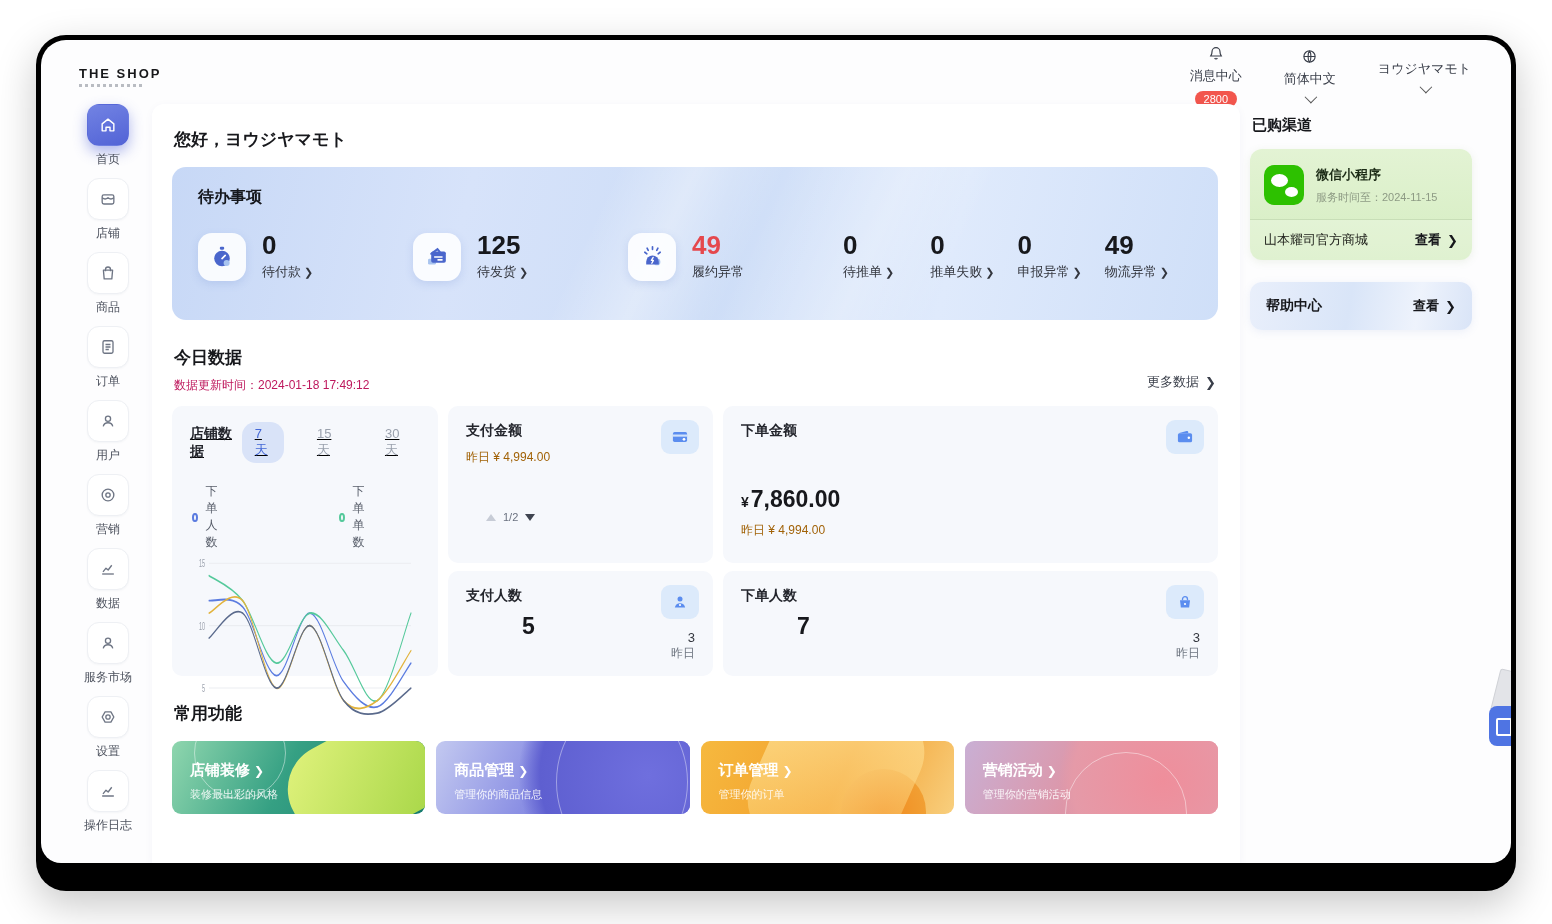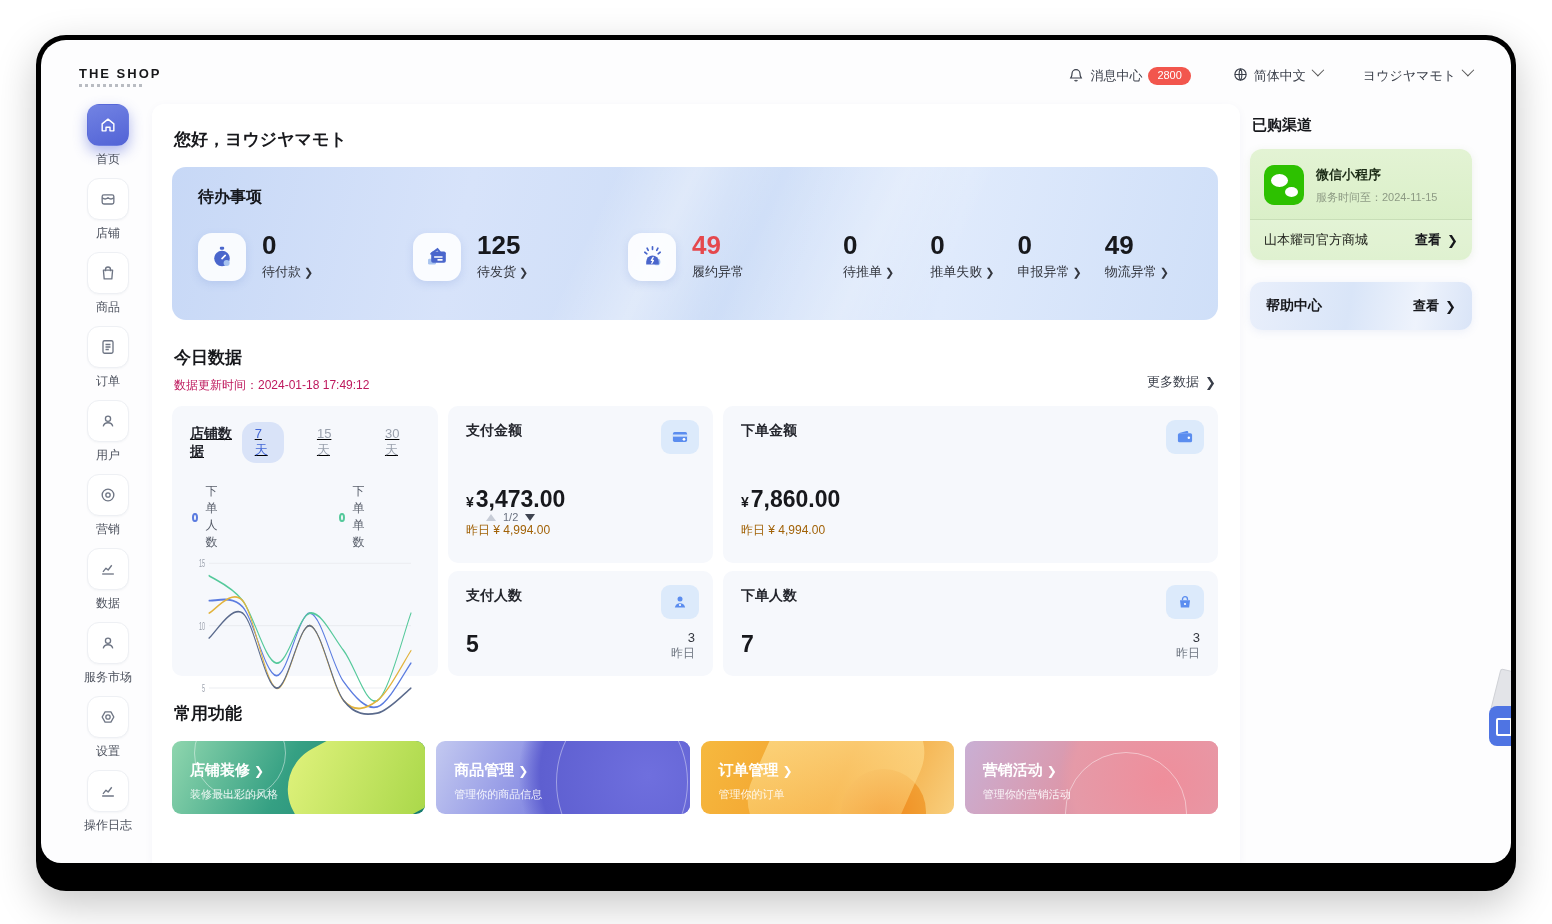--- a/index.html
+++ b/index.html
@@ -10,21 +10,21 @@
     box-shadow:0 14px 40px rgba(0,0,0,.22); }
   .app { position:absolute; left:5px; top:5px; right:5px; bottom:28px;
     background:#fdfdfe; border-radius:25px 25px 20px 20px; overflow:hidden; }
 
   
   .header { display:flex; align-items:center; height:58px; padding:14px 40px 0 38px; }
   .logo-name { font-size:13px; font-weight:bold; letter-spacing:2px; color:#17181a; }
   .logo-sub { margin-top:3px; height:3px; width:64px;
     background:repeating-linear-gradient(90deg,#b9bcc2 0 3px,transparent 3px 6px); }
   .header-right { margin-left:auto; display:flex; align-items:center; gap:42px; font-size:13px; color:#3a3f4a; }
-  .hd-item { display:flex; gap:6px; cursor:pointer; }
+  .hd-item { display:flex; align-items:center; gap:6px; cursor:pointer;flex-direction:column; }
   .badge { background:#F2564D; color:#fff; font-size:11px; border-radius:10px; padding:2px 9px; }
   .chev-down { width:9px; height:9px; border-right:1.5px solid #555; border-bottom:1.5px solid #555;
     transform:rotate(45deg) translateY(-2px); display:inline-block; }
 
   
   .app-body { display:flex; align-items:flex-start; padding:6px 39px 0 34px; }
 
   
   .rail { width:66px; margin-right:11px; display:flex; flex-direction:column; align-items:center; }
   .rail-item { display:flex; flex-direction:column; align-items:center; margin-bottom:10px; cursor:pointer; }
@@ -68,21 +68,21 @@
   .stats-grid { display:grid; grid-template-columns:266px 265px 1fr; grid-template-rows:157px 105px;
     gap:8px 10px; }
   .stat-card { background:#f6f8fc; border-radius:10px; padding:16px 18px; position:relative; }
   .stat-card .t { font-size:14px; font-weight:bold; color:#23252c; }
   .stat-tile { position:absolute; top:14px; right:14px; width:38px; height:34px; border-radius:9px;
     background:#dcEAfb; background:#dceafb; display:flex; align-items:center; justify-content:center; }
   .stat-value { font-size:23px; font-weight:bold; color:#17181c; }
   .stat-value .cur { font-size:14px; margin-right:2px; }
   .tall .stat-value { margin-top:46px; }
   .stat-yd { font-size:12px; color:#a16207; margin-top:9px; }
-  .short { display:flex; flex-direction:column; }
+  .short { display:flex; }
   .short .stat-value { margin-top:26px; }
   .yd-col { position:absolute; right:18px; bottom:14px; text-align:right; font-size:12px; color:#6f7681; }
   .yd-col .n { font-size:13px; color:#33363e; }
 
   
   .chart-card { grid-row:1 / 3; background:#f6f8fc; border-radius:10px; padding:16px 18px 8px; }
   .chart-head { display:flex; align-items:center;text-decoration:underline; }
   .chart-title { font-size:14px; font-weight:bold; color:#23252c; }
   .range-tabs { margin-left:auto; display:flex; align-items:center; gap:20px; font-size:13px; color:#9aa1ad; }
   .range-tab { cursor:pointer; padding:4px 13px; border-radius:14px; }
@@ -399,21 +399,20 @@
       <div class="stats-grid">
         <div class="stat-card tall">
           <div class="t">支付金额</div>
           <div class="stat-tile">
             <svg class="icon" width="20" height="20" viewBox="0 0 24 24">
                   <rect x="3.5" y="6" width="17" height="12" rx="2" fill="#5b8def"></rect>
                   <rect x="3.5" y="9" width="17" height="2.6" fill="#cfe2fb"></rect>
                   <circle cx="16.8" cy="14.8" r="1.6" fill="#fff"></circle>
                 </svg>
           </div>
-          <div class="stat-value"><span class="cur">¥</span><span>3,473.00</span></div>
           <div class="stat-yd">昨日 ¥ 4,994.00</div>
         </div>
 
         <div class="stat-card tall">
           <div class="t">下单金额</div>
           <div class="stat-tile">
             <svg class="icon" width="20" height="20" viewBox="0 0 24 24">
                   <path d="M4 7.5 14 4.8a1.5 1.5 0 0 1 1.9 1.4v1.3z" fill="#5b8def"></path>
                   <rect x="3.5" y="7.4" width="17" height="11" rx="2" fill="#5b8def"></rect>
                   <circle cx="16.6" cy="12.9" r="1.5" fill="#fff"></circle>

